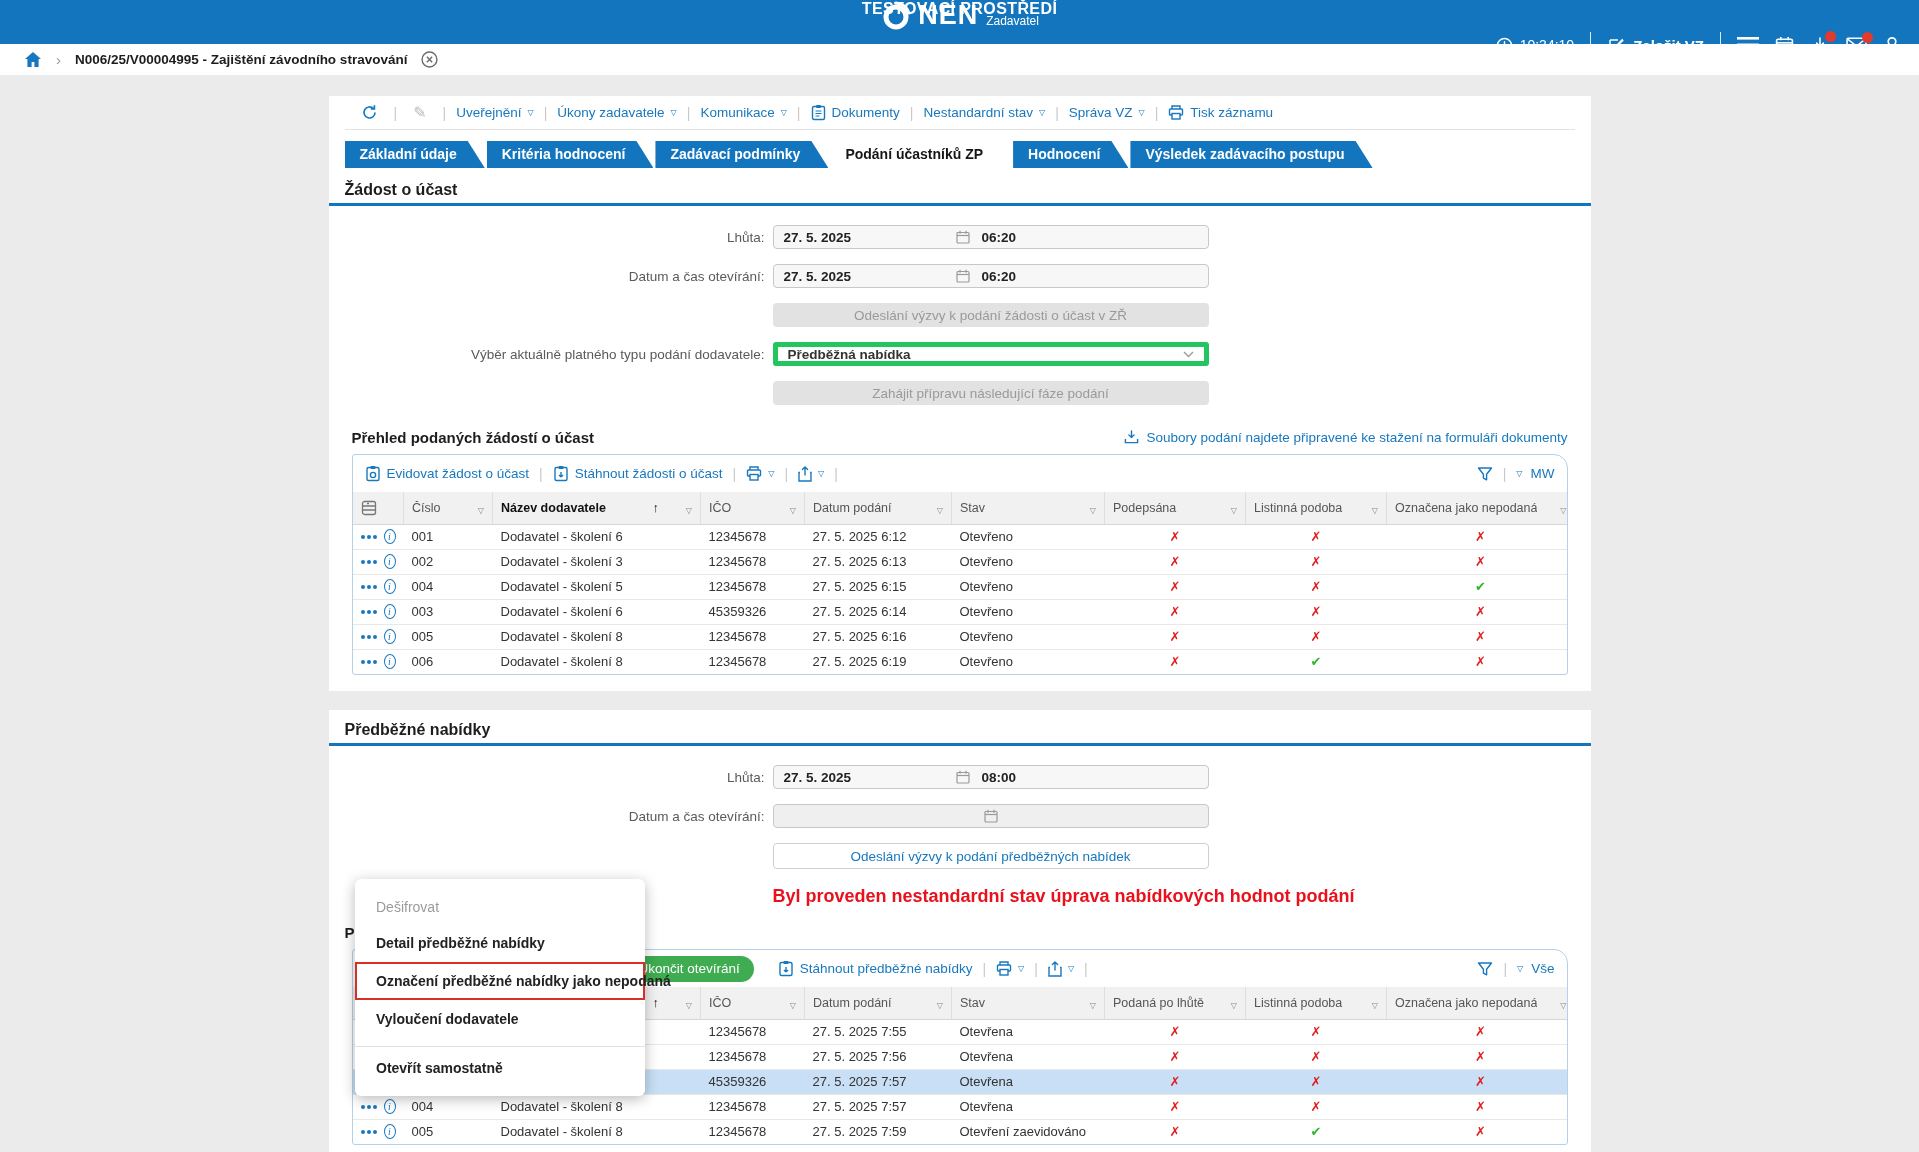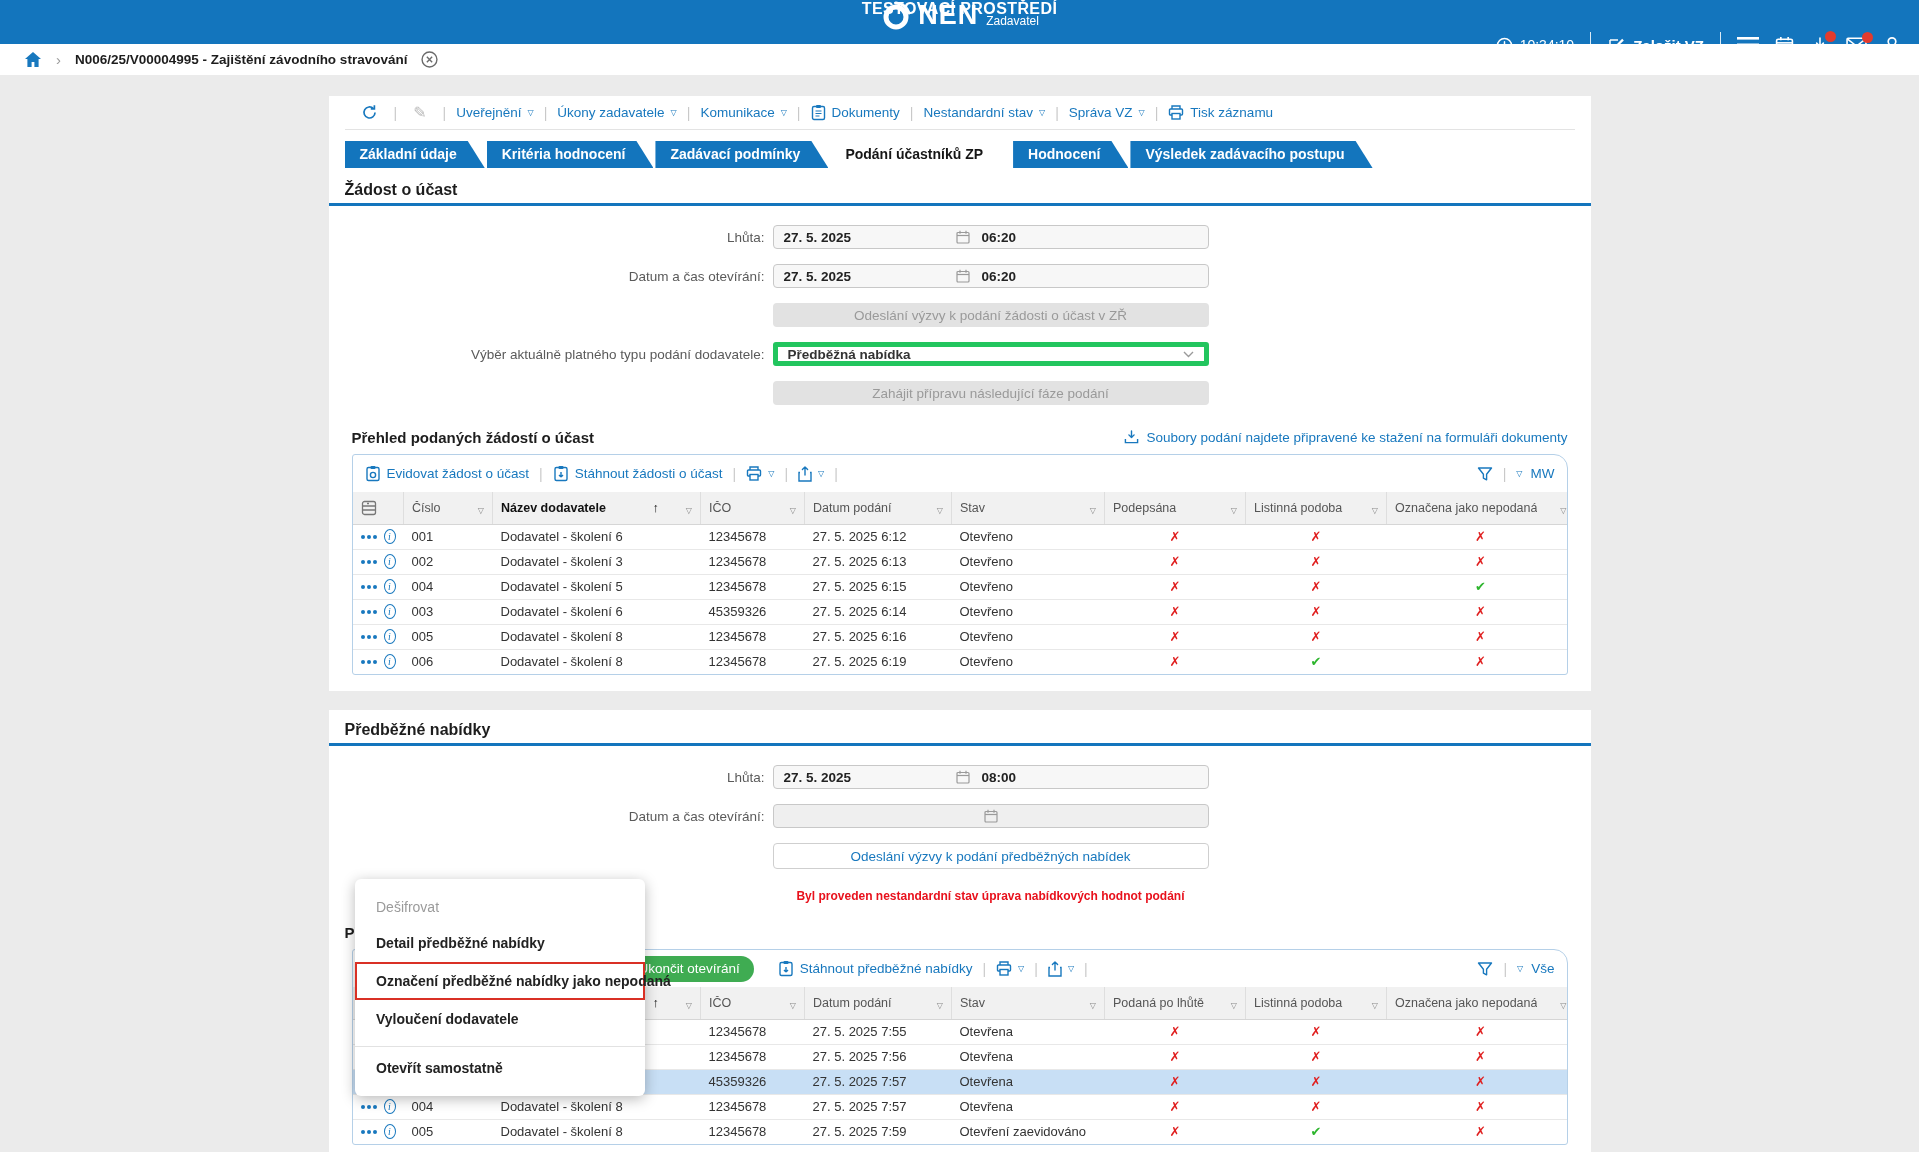--- a/index.html
+++ b/index.html
@@ -64,21 +64,21 @@
   .dtfield .fdate { width:172px; }
   .dtfield .ftime { margin-left:12px; }
   .dtfield.empty { background:#efefef; justify-content:center; }
   .btn-disabled { width:436px; height:24px; background:#e2e2e2; border:none; border-radius:4px;
                   color:#9a9a9a; font-size:13.5px; font-family:inherit; }
   .selectbox { height:24px; background:#fff; border:5px solid #22c55e; border-radius:3px;
                display:flex; align-items:center; padding:0 10px; font-weight:bold; font-size:13.5px; cursor:pointer; }
   .selectbox .sb-val { flex:1; }
   .btn-light { width:436px; height:26px; background:#fff; border:1px solid #cfcfcf; border-radius:4px;
                color:#1878be; font-size:13.5px; font-family:inherit; cursor:pointer; }
-  .warn { color:#e8111c; font-weight:bold; font-size:12px; text-align:center; white-space:nowrap; }
+  .warn { color:#e8111c; font-weight:bold; font-size:18px; text-align:center; white-space:nowrap; }
 
   
   .table-head-row { display:flex; align-items:center; justify-content:space-between; margin:24px 7px 8px 7px; }
   .tbl-title { font-size:15px; font-weight:bold; color:#1d1d1d; }
   .files-link { color:#1878be; font-size:13.5px; display:flex; align-items:center; gap:7px; cursor:pointer; }
 
   
   .tbl { margin:0 7px; border:1px solid #b5d0e8; border-radius:3px 14px 3px 3px; overflow:hidden; background:#fff; }
   .tbl-toolbar { height:37px; display:flex; align-items:center; padding:0 12px; }
   .tbtn { color:#1878be; font-size:13.5px; display:flex; align-items:center; gap:6px; cursor:pointer; white-space:nowrap; }

